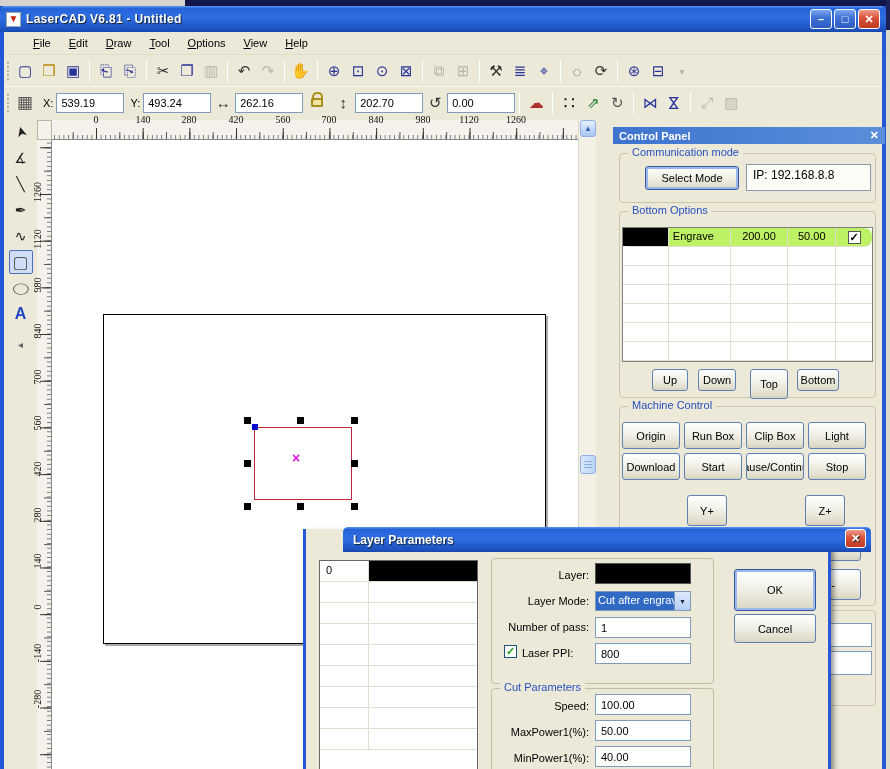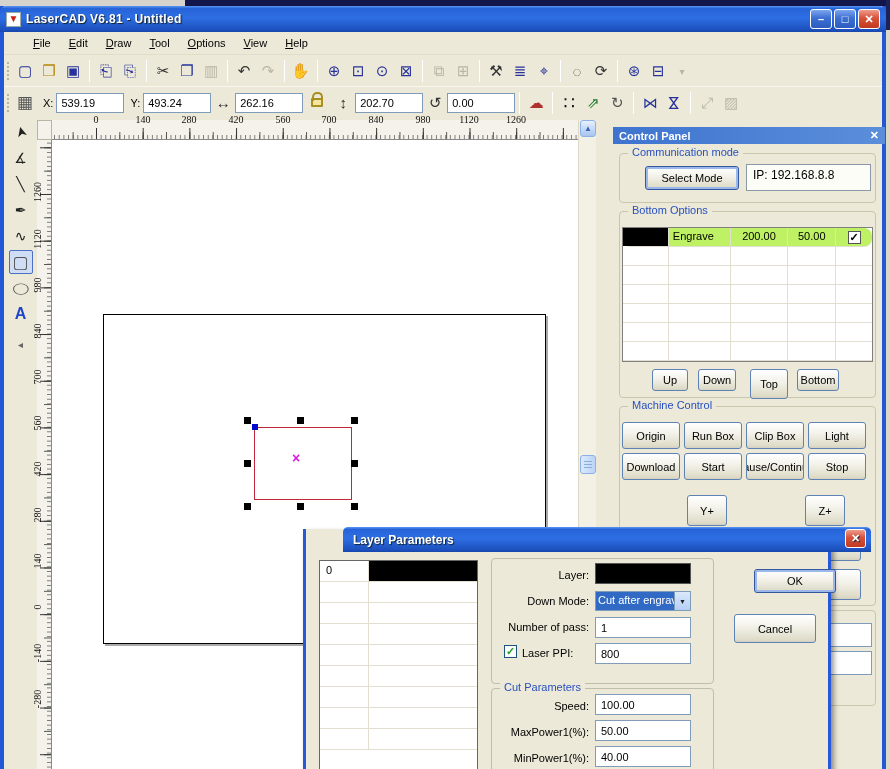--- a/index.html
+++ b/index.html
@@ -438,21 +438,21 @@
             <span class="pt-cell p2"></span>
           </div>
 
       </div>
 
       <div class="groupbox" style="left:185px;top:29px;width:223px;height:126px;border-color:#c0bda8;"></div>
 
       <span class="dlg-label" style="left:183px;top:40px;">Layer:</span>
       <div style="position: absolute; left: 289px; top: 34px; width: 96px; height: 21px; border: 1px solid rgb(85, 85, 85); background: rgb(0, 0, 0);"></div>
 
-      <span class="dlg-label" style="left:183px;top:66px;">Down Mode:</span>
+      <span class="dlg-label" style="left:183px;top:66px;">Layer Mode:</span>
       <div class="combo" style="left:289px;top:62px;">
         <span class="combo-txt">Cut after engrav</span>
         <span class="combo-arrow">▼</span>
       </div>
 
       <span class="dlg-label" style="left:183px;top:92px;">Number of pass:</span>
       <input class="dlg-field" style="left: 289px; top: 88px;" value="1">
 
       <span class="xp-check checked" style="position:absolute;left:198px;top:116px;"></span>
       <span class="dlg-label" style="left:183px;top:118px;width:106px;text-align:left;left:216px;">Laser PPI:</span>
@@ -461,18 +461,18 @@
       <div class="groupbox" style="left:185px;top:159px;width:223px;height:110px;border-color:#c0bda8;">
         <span class="gb-label">Cut Parameters</span>
       </div>
       <span class="dlg-label" style="left:183px;top:171px;">Speed:</span>
       <input class="dlg-field" style="left: 289px; top: 165px;" value="100.00">
       <span class="dlg-label" style="left:183px;top:197px;">MaxPower1(%):</span>
       <input class="dlg-field" style="left: 289px; top: 191px;" value="50.00">
       <span class="dlg-label" style="left:183px;top:223px;">MinPower1(%):</span>
       <input class="dlg-field" style="left: 289px; top: 217px;" value="40.00">
 
-      <div class="xp-btn focused" style="position:absolute;left:448px;top:40px;width:82px;height:24px;">OK</div>
+      <div class="xp-btn focused" style="position:absolute;left:428px;top:40px;width:82px;height:42px;">OK</div>
       <div class="xp-btn" style="position:absolute;left:428px;top:85px;width:82px;height:29px;">Cancel</div>
     </div>
 
   </div>
 </div>
 
 </body></html>

